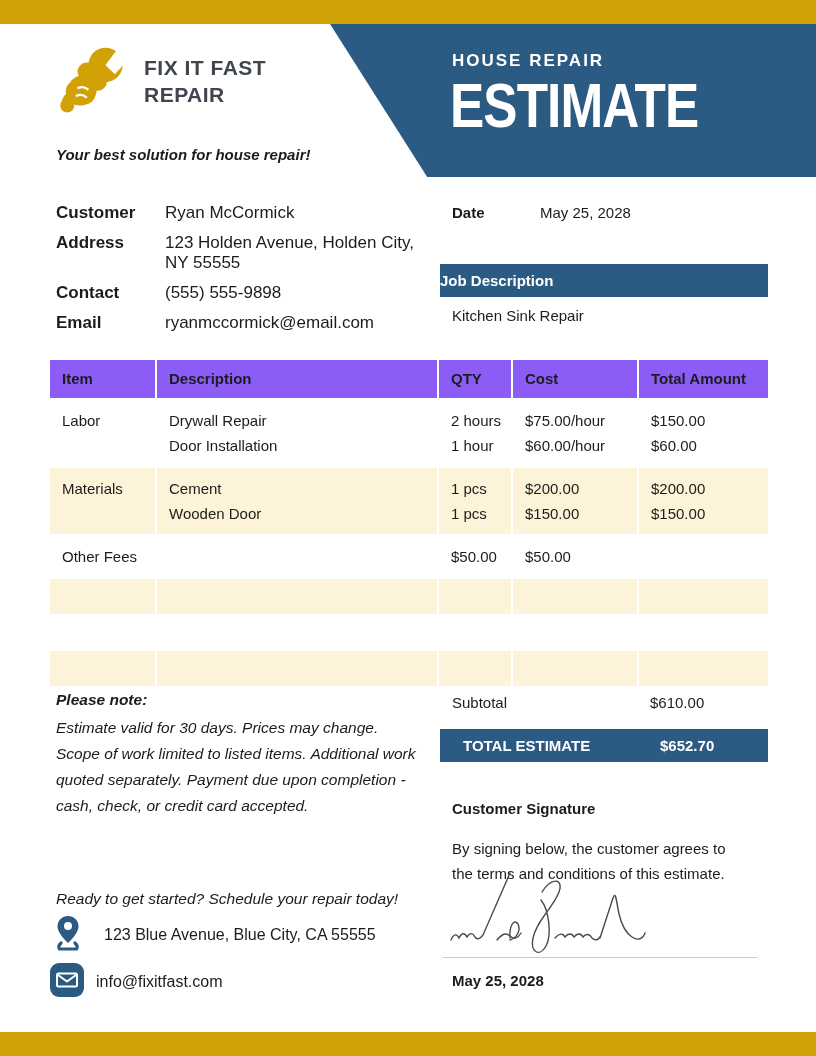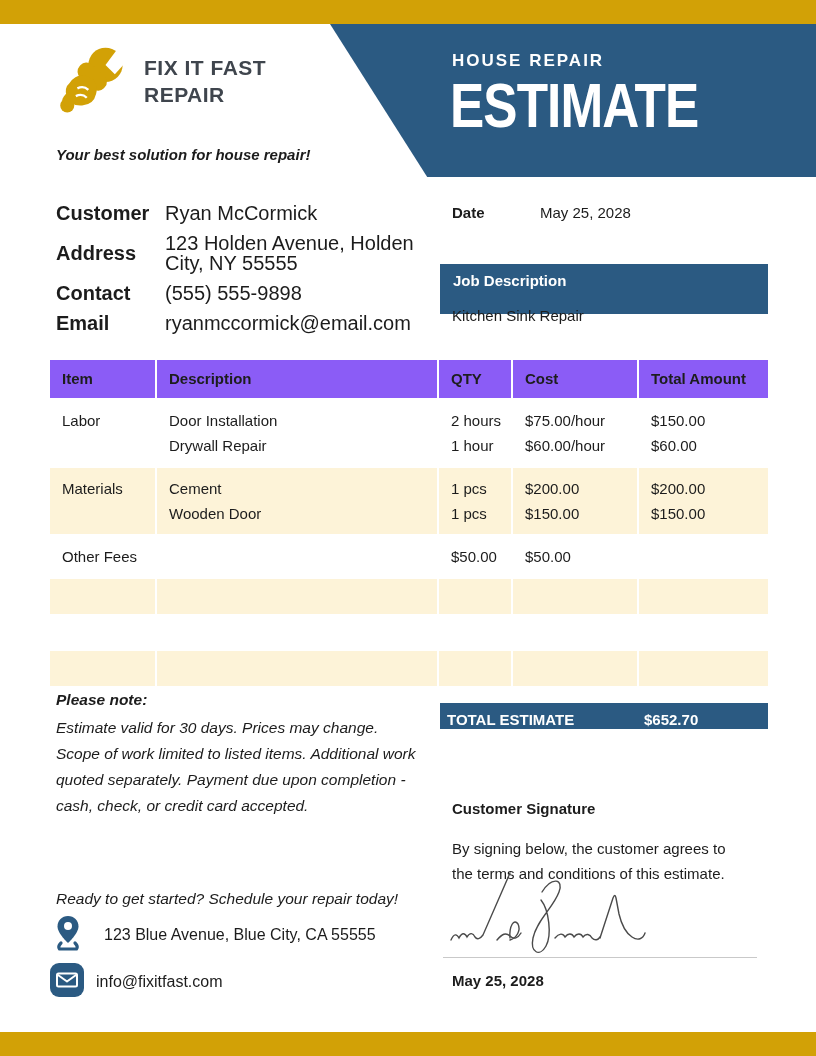--- a/index.html
+++ b/index.html
@@ -25,28 +25,28 @@
     position:absolute; left:120px; top:44px; color:#ffffff; font-weight:bold;
     font-size:57px; letter-spacing:-1px; transform:scale(0.90,1.12); transform-origin:left top;
   }
   .logo { position:absolute; top:40px; left:52px; display:flex; align-items:center; }
   .logo-icon { width:82px; height:78px; }
   .logo-text { margin-left:10px; font-size:21px; font-weight:bold; color:#3f454d; letter-spacing:0.5px; line-height:27px; }
   .tagline { position:absolute; top:146px; left:56px; font-style:italic; font-weight:bold; font-size:15px; }
 
   
   .customer-block { position:absolute; top:203px; left:56px; width:370px; }
-  .info-row { display:flex; margin-bottom:10px; font-size:20px; line-height:19px;align-items:center; }
+  .info-row { display:flex; margin-bottom:10px; font-size:17px; line-height:19px; }
   .info-label { width:109px; font-weight:bold; flex:none; }
   .info-value { flex:1; line-height:20px; }
   .date-row { position:absolute; top:204px; left:452px; display:flex; font-size:15px; }
   .date-label { width:88px; font-weight:bold; }
   .job-bar {
-    position:absolute; top:264px; left:440px; width:328px; height:50px; background:#2b5a82;
-    color:#ffffff; font-weight:bold; font-size:15px; line-height:33px; padding-left:13px;
+    position:absolute; top:264px; left:440px; width:328px; height:33px; background:#2b5a82;
+    color:#ffffff; font-weight:bold; font-size:15px; line-height:33px; 
   }
   .job-value { position:absolute; top:307px; left:452px; font-size:15px; }
 
   
   .tbl { position:absolute; top:360px; left:50px; width:718px; }
   .tbl-row { display:grid; grid-template-columns:105px 280px 72px 124px 129px; column-gap:2px; margin-bottom:2px; }
   .tbl-head .cell { background:#8b5cf6; font-weight:bold; height:38px; line-height:38px; padding:0 0 0 12px; font-size:15px; color:#1d1d1d; }
   .cell { padding:8px 0 8px 12px; font-size:15px; line-height:25px; background:transparent; }
   .row-cream .cell { background:#fdf3d8; }
   .empty-row .cell { height:35px; padding:0; }
@@ -55,22 +55,22 @@
 
   
   .notes { position:absolute; top:687px; left:56px; width:366px; font-style:italic; font-size:15.5px; line-height:26px; }
   .notes-title { font-weight:bold; margin-bottom:2px; }
 
   
   .totals { position:absolute; top:690px; left:440px; width:328px; }
   .t-row { display:flex; padding-left:12px; font-size:15px; height:26px; line-height:26px; margin-bottom:9px; }
   .t-label { width:198px; flex:none; }
   .t-total {
-    background:#2b5a82; color:#ffffff; font-weight:bold; height:26px; line-height:33px;
-    display:flex; padding-left:7px; margin-top:13px; font-size:15px;
+    background:#2b5a82; color:#ffffff; font-weight:bold; height:33px; line-height:33px;
+    display:flex; padding-left:23px; margin-top:13px; font-size:15px;
   }
   .t-total .t-label { width:197px; }
 
   
   .sig-block { position:absolute; top:800px; left:452px; width:316px; }
   .sig-title { font-weight:bold; font-size:15px; margin-bottom:19px; }
   .sig-text { font-size:15px; line-height:25px; }
   .sig-svg { position:absolute; top:858px; left:447px; width:210px; height:105px; }
   .sig-line { position:absolute; top:957px; left:443px; width:314px; border-top:1px solid #c9c9c9; }
   .sig-date { position:absolute; top:972px; left:452px; font-weight:bold; font-size:15px; }
@@ -155,22 +155,22 @@
       <div class="cell">Item</div>
       <div class="cell">Description</div>
       <div class="cell">QTY</div>
       <div class="cell">Cost</div>
       <div class="cell">Total Amount</div>
     </div>
 
     <div class="tbl-row labor-row">
       <div class="cell">Labor</div>
       <div class="cell">
+        <div>Drywall Repair</div>
         <div>Door Installation</div>
-        <div>Drywall Repair</div>
       </div>
       <div class="cell">
         <div>2 hours</div>
         <div>1 hour</div>
       </div>
       <div class="cell">
         <div>$75.00/hour</div>
         <div>$60.00/hour</div>
       </div>
       <div class="cell">
@@ -224,20 +224,24 @@
       <div class="cell"></div>
     </div>
   </div>
 
   <div class="notes">
     <div class="notes-title">Please note:</div>
     <div class="notes-body">Estimate valid for 30 days. Prices may change. Scope of work limited to listed items. Additional work quoted separately. Payment due upon completion - cash, check, or credit card accepted.</div>
   </div>
 
   <div class="totals">
+    <div class="t-row">
+      <div class="t-label">Subtotal</div>
+      <div>$610.00</div>
+    </div>
     <div class="t-total">
       <div class="t-label">TOTAL ESTIMATE</div>
       <div>$652.70</div>
     </div>
   </div>
 
   <div class="sig-block">
     <div class="sig-title">Customer Signature</div>
     <div class="sig-text">By signing below, the customer agrees to</div>
     <div class="sig-text">the terms and conditions of this estimate.</div>

